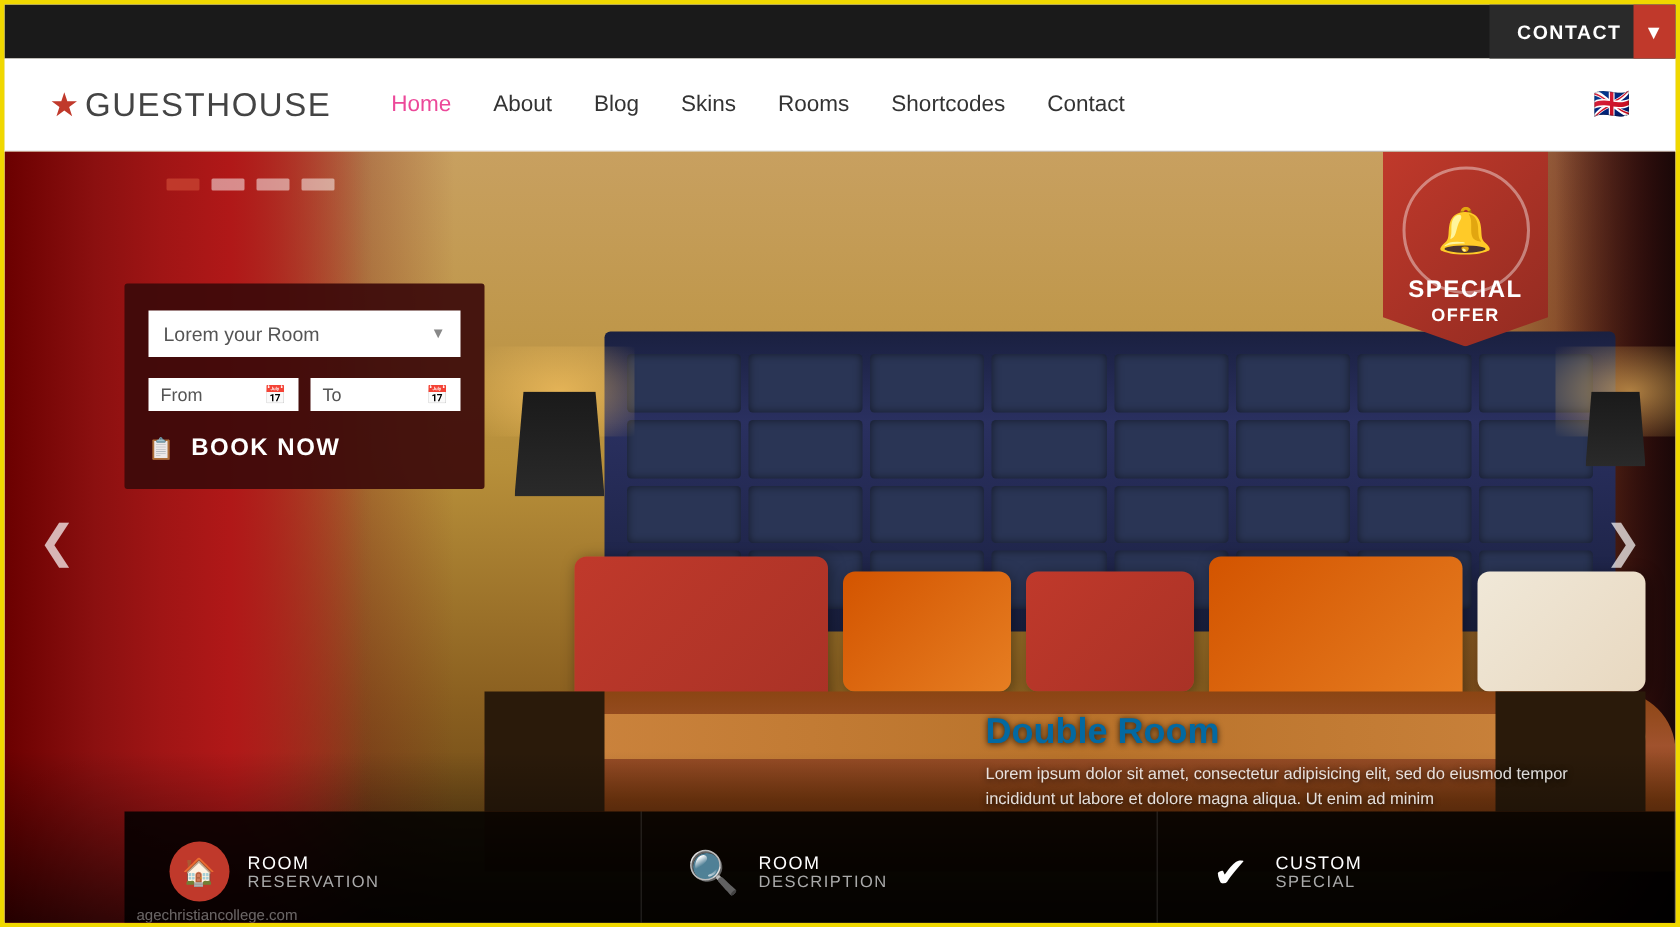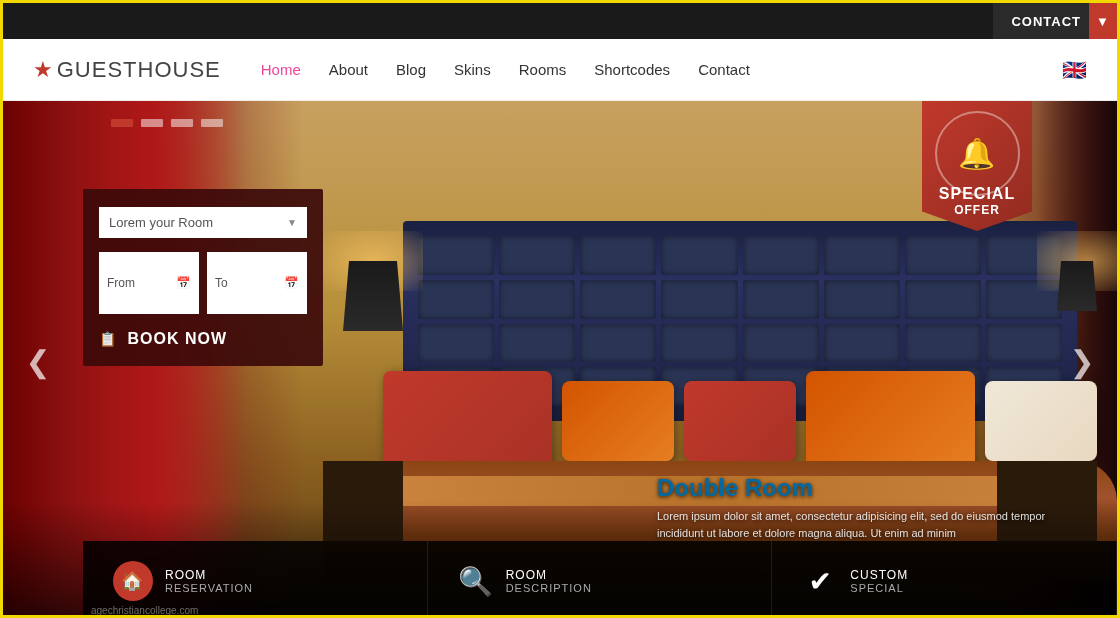--- a/index.html
+++ b/index.html
@@ -354,21 +354,21 @@
     }
     .date-row {
       display: flex;
       gap: 8px;
       margin-bottom: 16px;
     }
     .date-field {
       flex: 1;
       background: #fff;
       border: none;
-      padding: 24px 8px;
+      padding: 4px 8px;
       font-size: 12px;
       color: #555;
       display: flex;
       align-items: center;
       justify-content: space-between;
     }
     .cal-icon {
       color: #888;
       font-size: 12px;
     }

